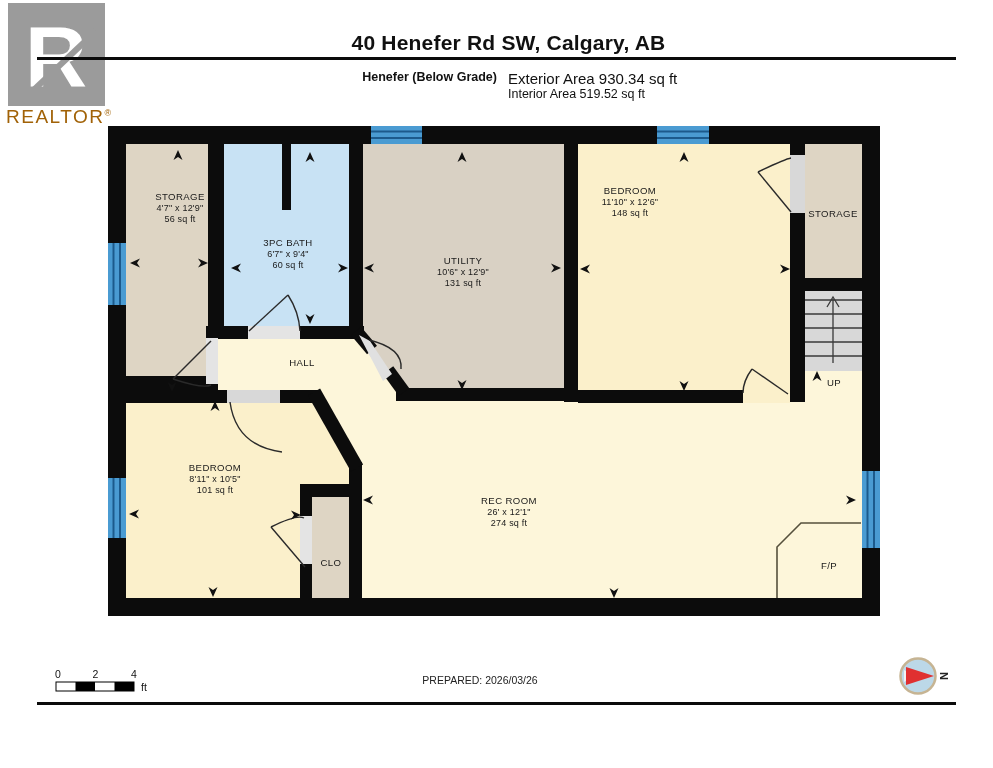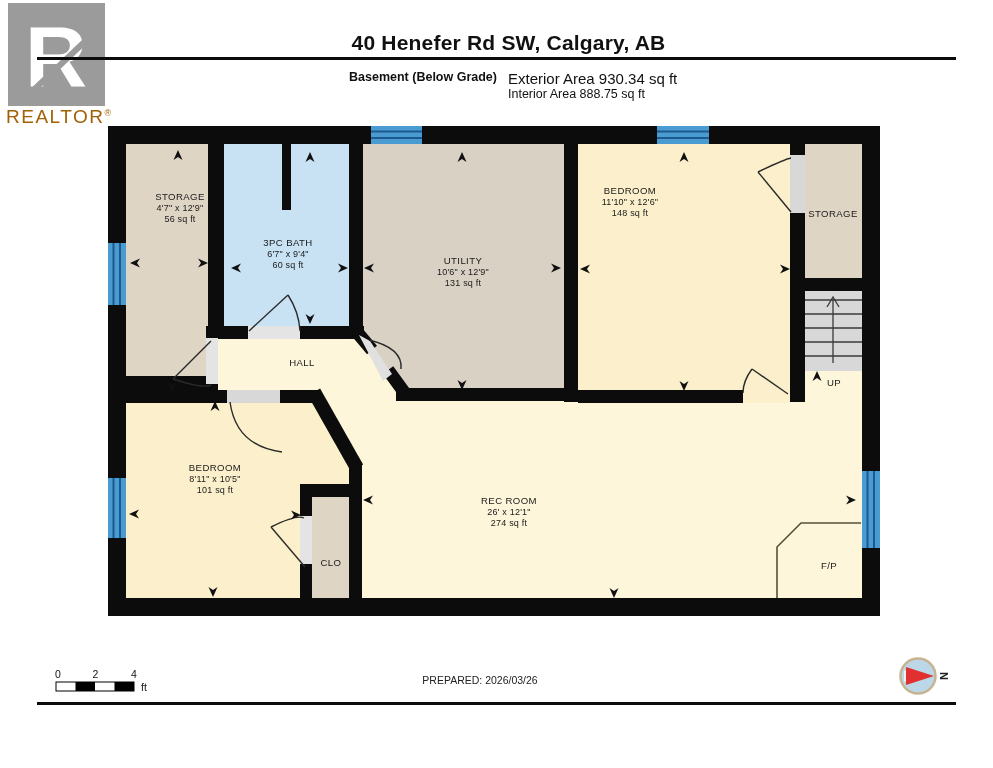--- a/index.html
+++ b/index.html
@@ -213,20 +213,20 @@
     <svg width="99" height="127" viewBox="0 0 99 127">
       <rect x="0" y="0" width="97" height="103" fill="#9b9b9b"></rect>
       <text x="48" y="83" text-anchor="middle" font-family="Liberation Serif,serif" font-weight="bold" font-size="86" fill="#ffffff">R</text>
       <line x1="14" y1="98" x2="88" y2="28" stroke="#9b9b9b" stroke-width="6"></line>
     </svg>
   </div>
   <div class="logo-word"><span>REALTOR</span><sup>®</sup></div>
 
   <div class="page-title">40 Henefer Rd SW, Calgary, AB</div>
   <div class="title-rule"></div>
-  <div class="floor-label">Basement (Below Grade)</div>
+  <div class="floor-label">Henefer (Below Grade)</div>
   <div class="area-ext">Exterior Area 930.34 sq ft</div>
-  <div class="area-int">Interior Area 888.75 sq ft</div>
+  <div class="area-int">Interior Area 519.52 sq ft</div>
 
   <div class="prepared">PREPARED: 2026/03/26</div>
   <div class="footer-rule"></div>
 
 </div>
 
 </body></html>

